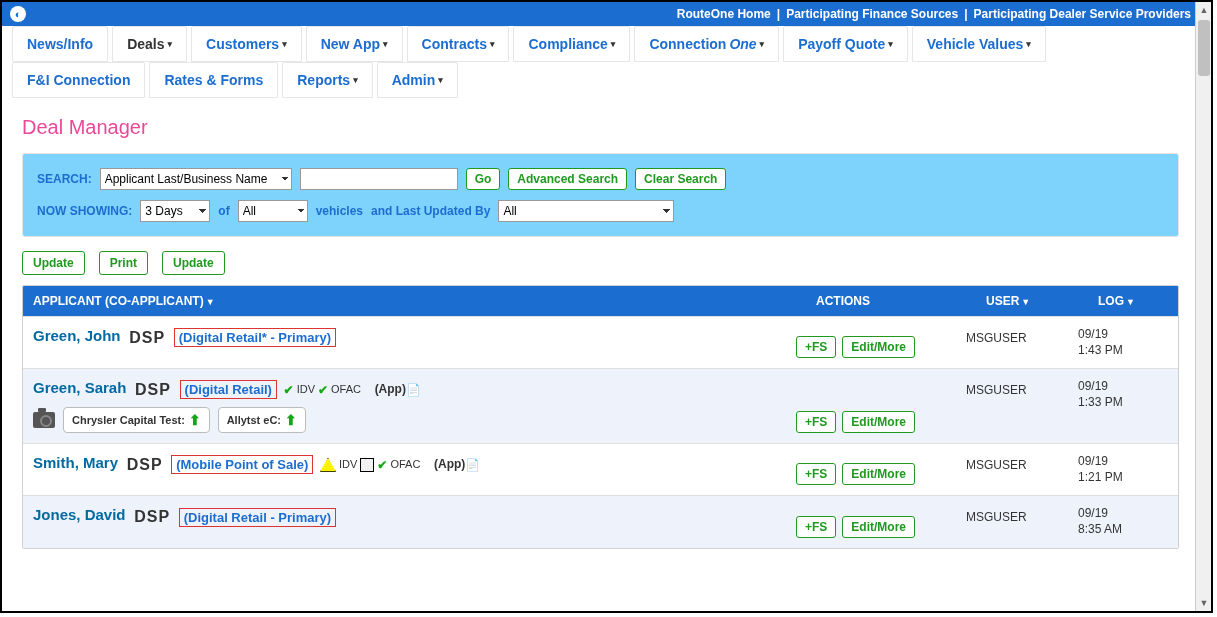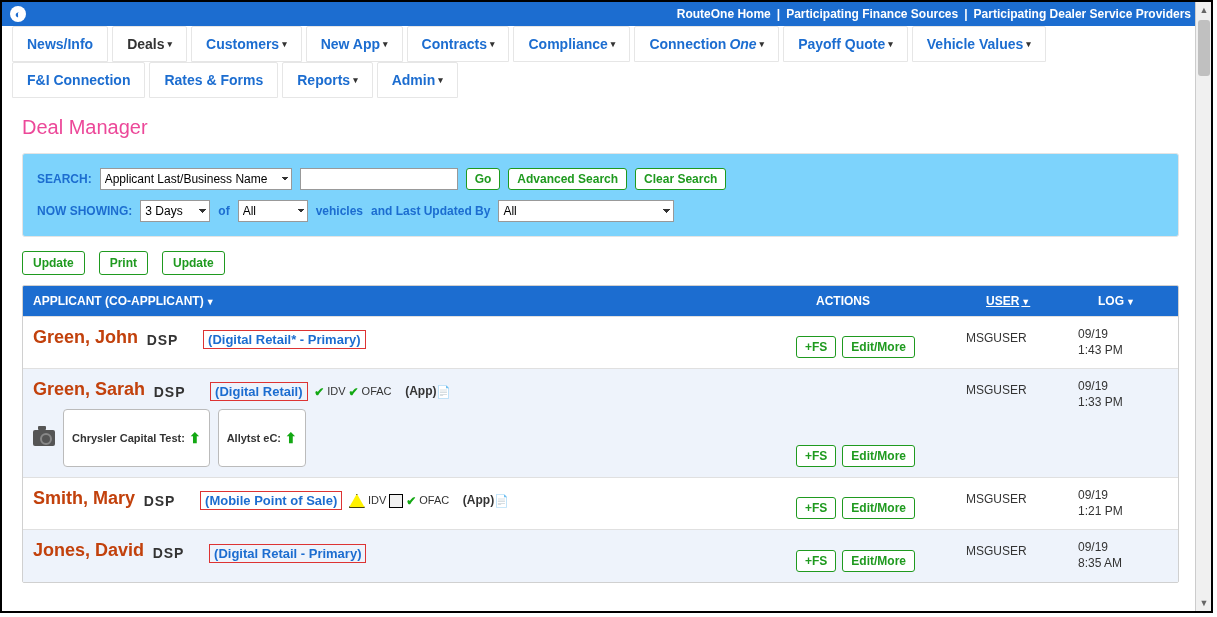--- a/index.html
+++ b/index.html
@@ -45,45 +45,45 @@
 .btn-green.small { padding: 3px 8px; }
 .link-blue { color: #1c6dd0; font-weight: bold; font-size: 12px; }
 
 .action-row { display: flex; gap: 14px; padding: 14px 20px 10px 20px; }
 
 .table-wrap { margin: 0 20px; border: 1px solid #d0d0d0; border-radius: 2px; overflow: hidden; }
 .thead { background: #1c6dd0; color: #fff; display: flex; font-weight: bold; font-size: 12px; }
 .th { padding: 8px 10px; }
 .th-applicant { flex: 1; }
 .th-actions { width: 170px; }
-.th-user { width: 112px; text-decoration: underline; }
+.th-user { width: 112px; }
 .th-log { width: 90px; }
 .sort-caret { font-size: 9px; margin-left: 2px; }
 
 .trow { display: flex; border-top: 1px solid #e0e0e0; padding: 10px 10px 10px 4px; }
 .trow.alt { background: #eef3fb; }
 .td-applicant { flex: 1; padding-left: 6px; }
 .td-actions { width: 170px; display: flex; gap: 6px; align-items: flex-end; }
 .td-user { width: 112px; font-size: 12px; padding-top: 4px; }
 .td-log { width: 90px; font-size: 12px; line-height: 1.3; }
-.name-link { color: #c2410c; font-weight: bold; font-size: 18px; }
-.dsp-badge { font-size: 14px; font-weight: bold; letter-spacing: 1px; margin: 0 19px 0 5px; vertical-align: middle; }
+.name-link { color: #0369a1; font-weight: bold; font-size: 15px; }
+.dsp-badge { font-size: 16px; font-weight: bold; letter-spacing: 1px; margin: 0 3px 0 5px; vertical-align: middle; }
 .box-label { display: inline-block; border: 1.5px solid #d33; color: #1c6dd0; font-weight: bold; font-size: 13px; padding: 1px 4px; vertical-align: middle; margin-left: 2px; }
 .mini-icons { display: inline-flex; gap: 3px; vertical-align: middle; margin-left: 3px; }
 .mini-icon { font-size: 11px; }
 .check-green { color: #13a813; font-weight: bold; font-size: 12px; }
 .warn-y { display: inline-block; width: 16px; height: 14px; background: #fff200; border: 1.5px solid #000; clip-path: polygon(50% 0, 100% 100%, 0 100%); text-align: center; font-size: 9px; line-height: 16px; font-weight: bold; }
 .gray-box { display: inline-block; width: 14px; height: 14px; border: 1.5px solid #000; background: #f1f1f1; }
 .app-label { font-weight: bold; font-size: 12px; margin-left: 10px; }
 .doc-icon { font-size: 12px; vertical-align: middle; }
 .sub-row { display: flex; gap: 8px; margin-top: 8px; align-items: center; }
 .camera-icon { display: inline-block; width: 22px; height: 16px; background: #555; border-radius: 2px; position: relative; }
 .camera-icon::before { content: ''; position: absolute; top: -4px; left: 5px; width: 8px; height: 4px; background: #555; border-radius: 1px; }
 .camera-icon::after { content: ''; position: absolute; top: 3px; left: 7px; width: 8px; height: 8px; border: 2px solid #888; border-radius: 50%; }
-.pill { border: 1px solid #bbb; border-radius: 4px; padding: 20px 8px; font-size: 11px; font-weight: bold; display: inline-flex; align-items: center; gap: 4px; background: #fff; }
+.pill { border: 1px solid #bbb; border-radius: 4px; padding: 4px 8px; font-size: 11px; font-weight: bold; display: inline-flex; align-items: center; gap: 4px; background: #fff; }
 .arrow-up-g { color: #13a813; font-size: 14px; font-weight: bold; }
 .help-q { width: 14px; height: 14px; border-radius: 50%; background: #1c6dd0; color: #fff; font-size: 10px; display: inline-flex; align-items: center; justify-content: center; font-weight: bold; }
 .gear { display: inline-block; }
 .power { display: inline-block; }
 </style>
 </head>
 <body>
 
 <div class="outer-frame">
 <div class="viewport">

